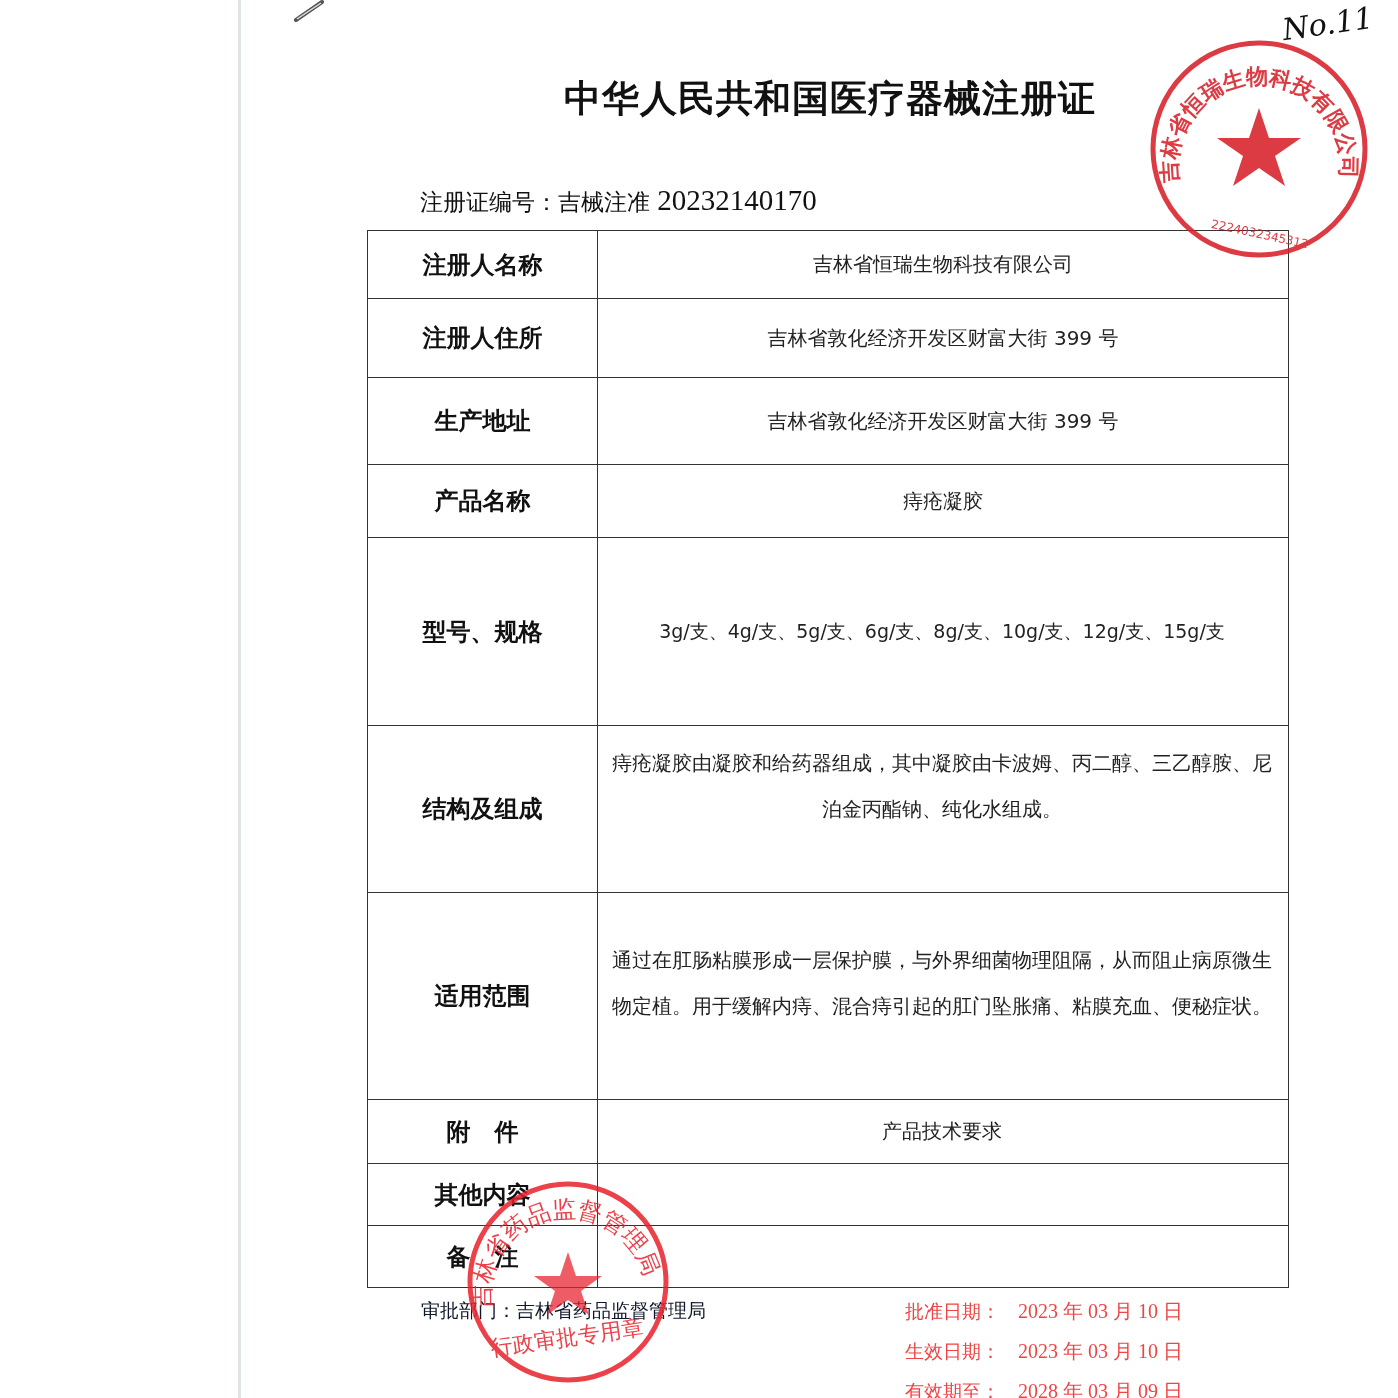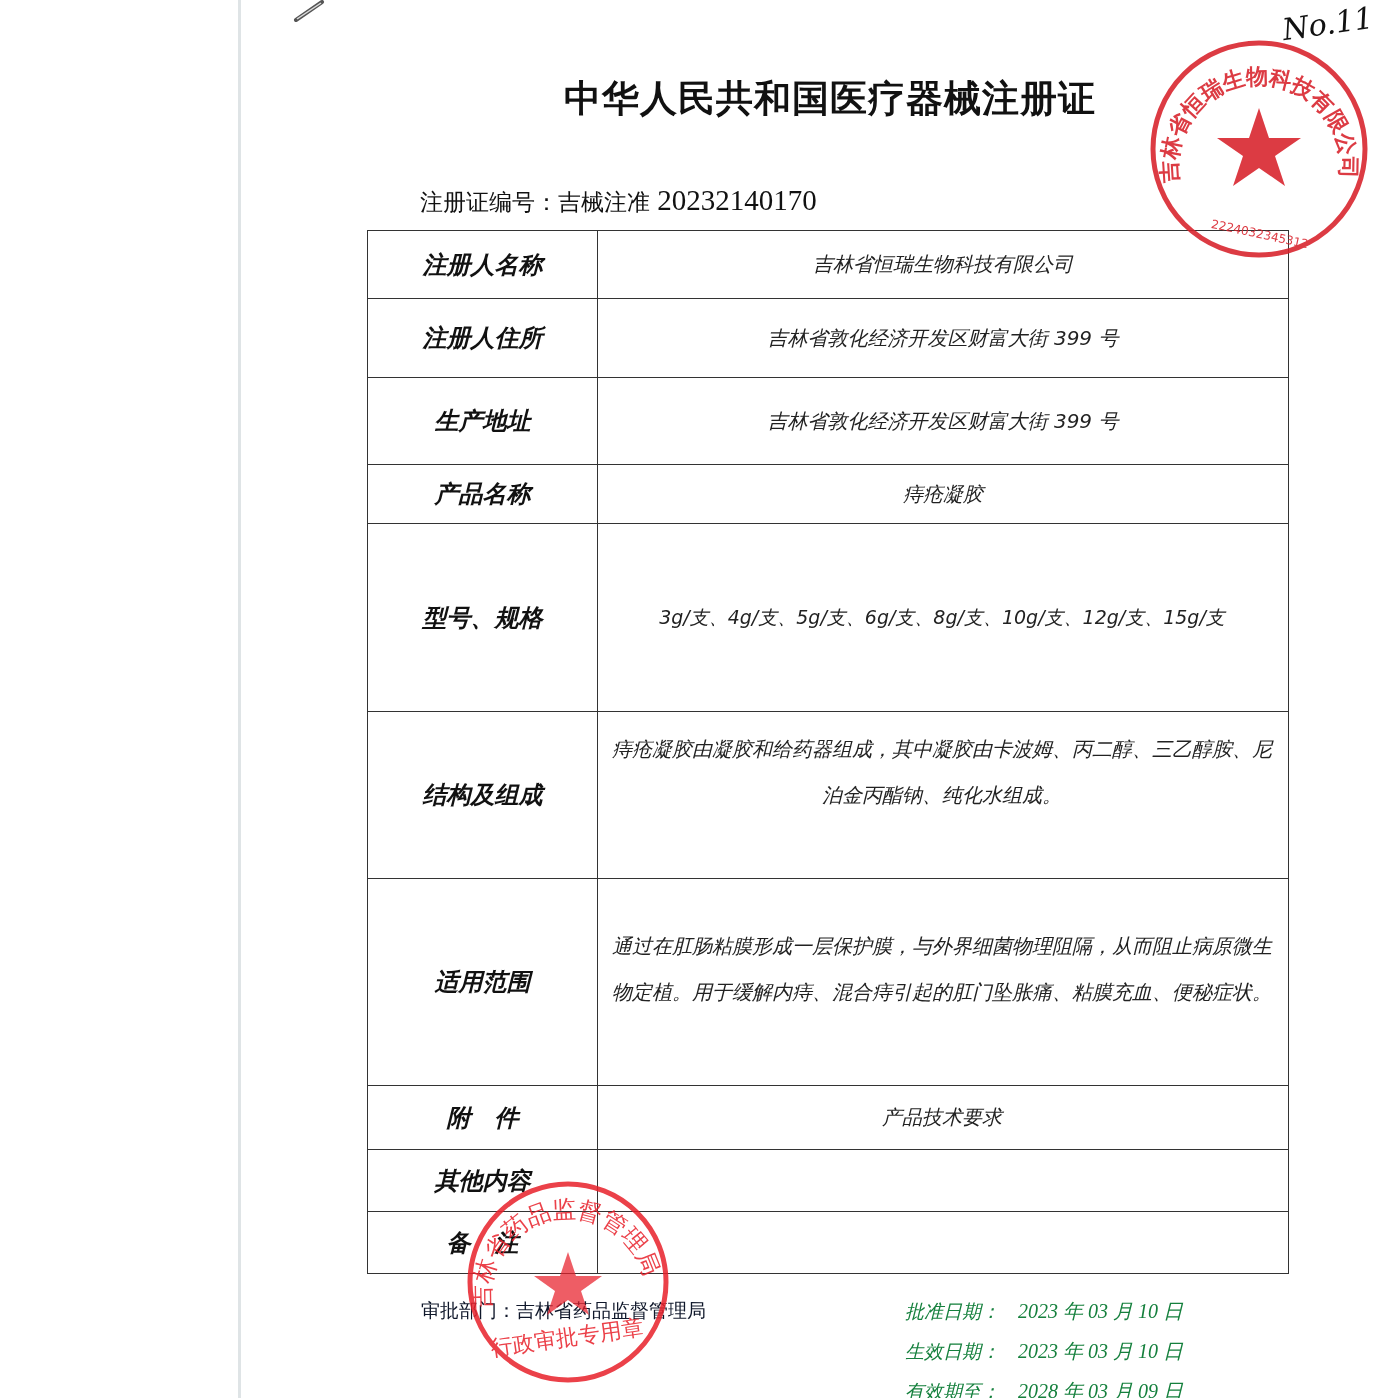--- a/index.html
+++ b/index.html
@@ -16,39 +16,39 @@
     font-family:"DejaVu Sans","Liberation Sans",sans-serif;
     font-weight:bold; font-size:37px; letter-spacing:1px; white-space:nowrap; color:#111;margin-left:36px;
   }
   .cert-no {
     position:absolute; left:420px; top:184px; font-size:23px; white-space:nowrap; color:#111;
     font-family:"DejaVu Sans","Liberation Sans",sans-serif;
   }
   .cert-no .num { font-family:"Liberation Serif","DejaVu Serif",serif; font-size:29px; }
   table.reg {
     position:absolute; left:367px; top:230px; width:922px;
-    border-collapse:collapse; table-layout:fixed;font-style:italic;
+    border-collapse:collapse; table-layout:fixed;
   }
   table.reg td { border:1.6px solid #333; padding:0; }
   td.lbl {
     width:229px; text-align:center; font-size:24px; font-weight:bold;
     font-family:"DejaVu Sans","Liberation Sans",sans-serif; color:#111;
   }
   td.val {
     font-size:20px; font-family:"DejaVu Sans","Liberation Sans",sans-serif; color:#222;
   }
   td.val.center { text-align:center; }
   td.val.left { text-align:center; padding-left:10px; padding-right:12px; }
   .para { line-height:46px; }
   .footer-left {
     position:absolute; left:421px; top:1298px; font-size:19px; white-space:nowrap;
     font-family:"DejaVu Sans","Liberation Sans",sans-serif; color:#0f172a;
   }
   .footer-dates { position:absolute; left:905px; top:1298px; }
-  .date-row { height:40px; font-size:19px; white-space:nowrap; font-family:"DejaVu Sans","Liberation Sans",sans-serif; color:#15803d;font-style:italic; }
+  .date-row { height:40px; font-size:19px; white-space:nowrap; font-family:"DejaVu Sans","Liberation Sans",sans-serif; color:#ef4444; }
   .date-row .d { font-family:"Liberation Serif","DejaVu Serif",serif; font-size:20px; margin-left:18px; }
   .handwriting {
     position:absolute; left:1282px; top:6px; font-family:"DejaVu Serif",serif; font-style:italic;
     font-size:30px; color:#111; transform:rotate(-8deg);
   }
   .stamp { position:absolute; pointer-events:none; }
   .stamp-company { left:1148px; top:38px; width:222px; height:222px; opacity:.88; }
   .stamp-gov { left:466px; top:1180px; width:204px; height:204px; opacity:.85; }
   .stamp svg text { font-family:"DejaVu Sans","Liberation Sans",sans-serif; }
 </style>
@@ -77,21 +77,21 @@
     <td class="val center">吉林省恒瑞生物科技有限公司</td>
   </tr>
   <tr style="height:79px">
     <td class="lbl">注册人住所</td>
     <td class="val center">吉林省敦化经济开发区财富大街 399 号</td>
   </tr>
   <tr style="height:87px">
     <td class="lbl">生产地址</td>
     <td class="val center">吉林省敦化经济开发区财富大街 399 号</td>
   </tr>
-  <tr style="height:59px">
+  <tr style="height:73px">
     <td class="lbl">产品名称</td>
     <td class="val center">痔疮凝胶</td>
   </tr>
   <tr style="height:188px">
     <td class="lbl">型号、规格</td>
     <td class="val left" style="font-size:19px">3g/支、4g/支、5g/支、6g/支、8g/支、10g/支、12g/支、15g/支</td>
   </tr>
   <tr style="height:167px">
     <td class="lbl">结构及组成</td>
     <td class="val left para" style="vertical-align:top;padding-top:14px">痔疮凝胶由凝胶和给药器组成，其中凝胶由卡波姆、丙二醇、三乙醇胺、尼泊金丙酯钠、纯化水组成。</td>

